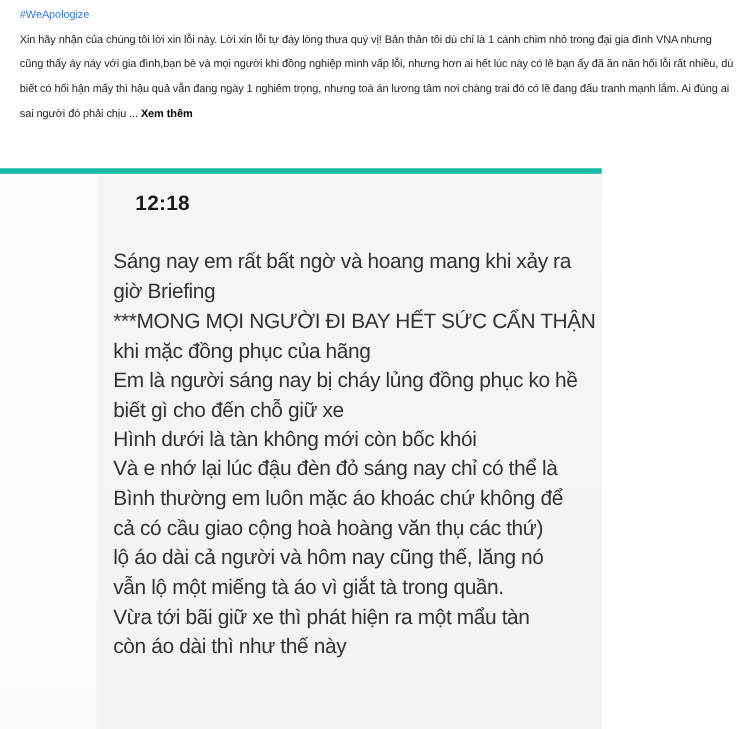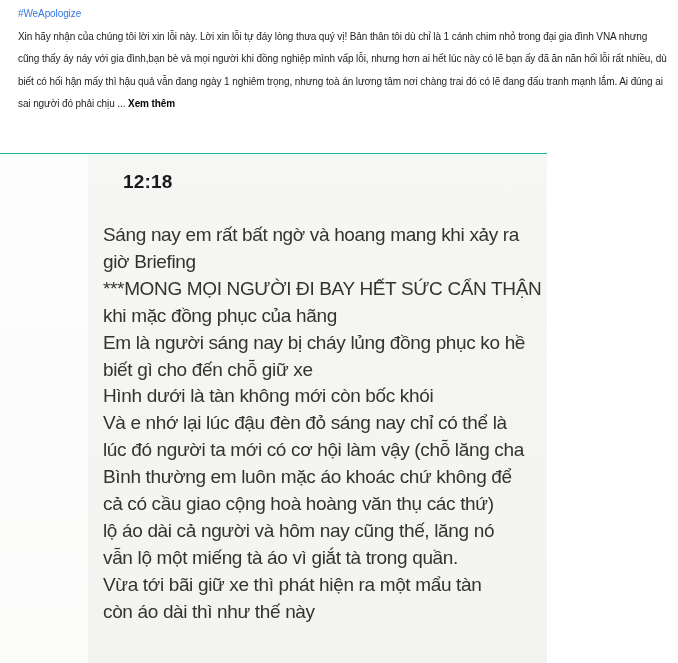--- a/index.html
+++ b/index.html
@@ -18,21 +18,21 @@
     letter-spacing:-0.1px;
   }
   .hashtag {
     display:block; color:#3577e0; text-decoration:none; cursor:pointer;
   }
   .see-more { font-weight:bold; color:#050505; cursor:pointer; }
 
   
   .photo {
     position:absolute; top:153px; left:0; width:547px; height:510px;
-    border-top:1px solid #14b8a6;
+    border-top:5px solid #14b8a6;
     background:#efefee; overflow:hidden; cursor:pointer;
   }
   .photo-left  { position:absolute; top:0; left:0;   width:88px;  height:100%;
                  background:linear-gradient(180deg,#fdfdfd,#fbfbfa); }
   .photo-main  { position:absolute; top:0; left:88px; width:504px; height:100%;
                  background:linear-gradient(180deg,#f6f6f5,#f3f3f1); }
   .photo-right { position:absolute; top:0; left:592px; width:86px; height:100%;
                  background:linear-gradient(180deg,#ececeb,#e7e7e6); }
 
   
@@ -98,21 +98,20 @@
 
       <div class="sms">
         <div>Sáng nay em rất bất ngờ và hoang mang khi xảy ra</div>
         <div>giờ Briefing</div>
         <div>***MONG MỌI NGƯỜI ĐI BAY HẾT SỨC CẨN THẬN</div>
         <div>khi mặc đồng phục của hãng</div>
         <div>Em là người sáng nay bị cháy lủng đồng phục ko hề</div>
         <div>biết gì cho đến chỗ giữ xe</div>
         <div>Hình dưới là tàn không mới còn bốc khói</div>
         <div>Và e nhớ lại lúc đậu đèn đỏ sáng nay chỉ có thể là</div>
-        <div>lúc đó người ta mới có cơ hội làm vậy (chỗ lăng cha</div>
         <div>Bình thường em luôn mặc áo khoác chứ không để</div>
         <div>cả có cầu giao cộng hoà hoàng văn thụ các thứ)</div>
         <div>lộ áo dài cả người và hôm nay cũng thế, lăng nó</div>
         <div>vẫn lộ một miếng tà áo vì giắt tà trong quần.</div>
         <div>Vừa tới bãi giữ xe thì phát hiện ra một mẩu tàn</div>
         <div>còn áo dài thì như thế này</div>
       </div>
 
     </div>
     <div class="photo-right"></div>

